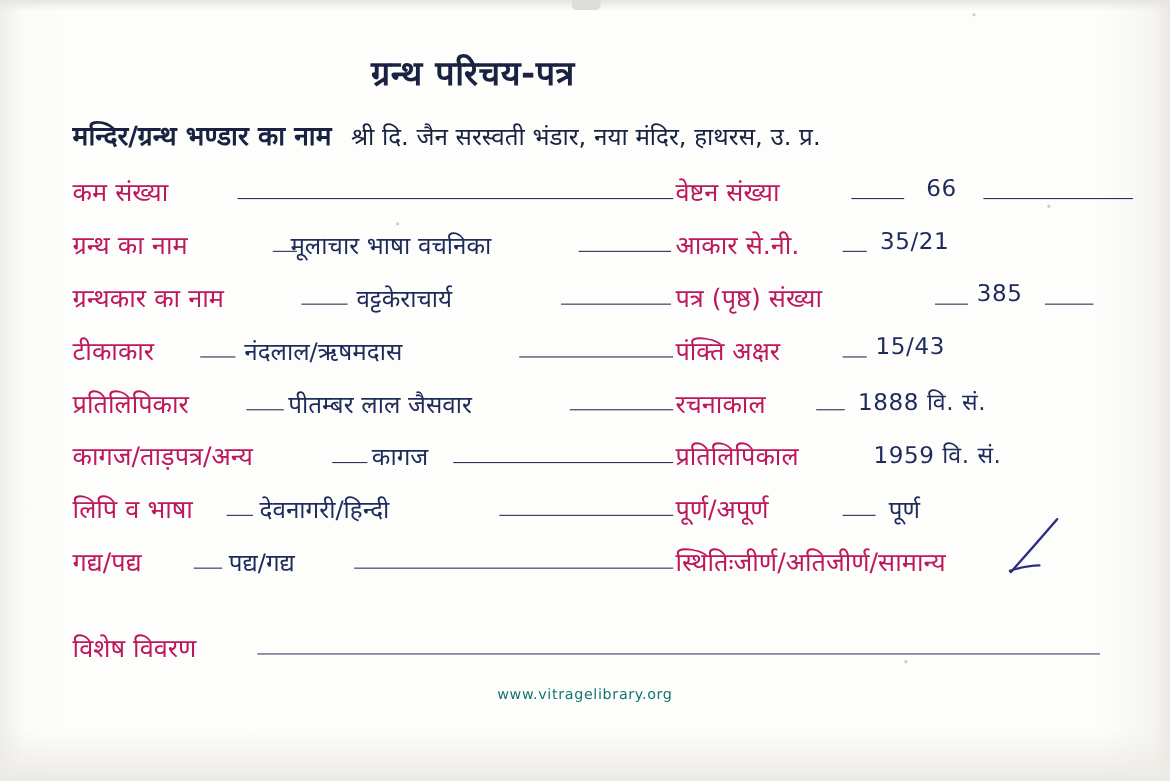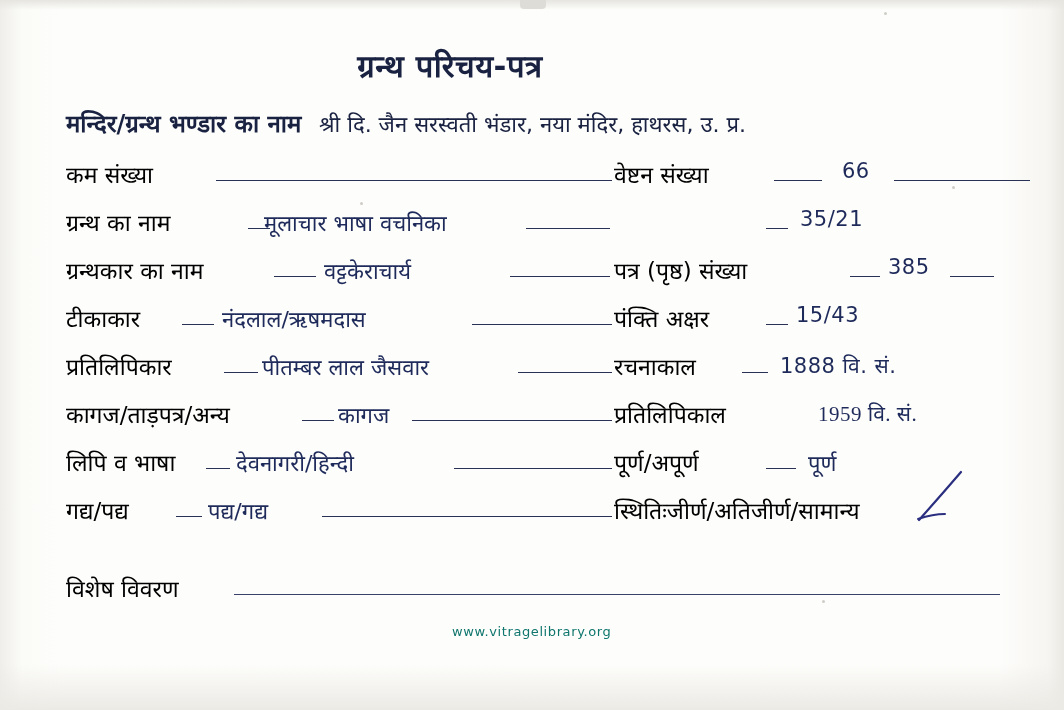--- a/index.html
+++ b/index.html
@@ -59,21 +59,20 @@
   .title {
     position: absolute;
     top: 44px;
     left: 0;
     width: 860px;
     text-align: center;
     font-size: 31px;
     font-weight: bold;
     letter-spacing: 0.5px;
     color: #1a2242;
-    margin-left: 20px;
   }
 
   .headerline {
     position: absolute;
     top: 106px;
     left: 66px;
     width: 980px;
     font-size: 24px;
     color: #1a2242;
     white-space: nowrap;
@@ -107,21 +106,21 @@
     left: 548px;
     top: 0;
     width: 420px;
     height: 40px;
   }
   .lbl {
     position: absolute;
     top: 0;
     left: 0;
     font-size: 23px;
-    color: #000000;
+    color: #be185d;
   }
   .val {
     position: absolute;
     top: 1px;
     font-size: 22px;
     color: #1e2a5a;
   }
   .val.num {
     font-size: 21px;
     letter-spacing: 0.5px;
@@ -193,20 +192,21 @@
     </div>
 
     <div class="row" style="top:206px;">
       <div class="col-left">
         <span class="lbl">ग्रन्थ का नाम</span>
         <span class="lead" style="left:182px;width:22px;"></span>
         <span class="val" style="left:198px;">मूलाचार भाषा वचनिका</span>
         <span class="lead" style="left:460px;width:84px;"></span>
       </div>
       <div class="col-right">
+        <span class="lbl">आकार से.नी.</span>
         <span class="lead" style="left:152px;width:22px;"></span>
         <span class="val num" style="left:186px;">35/21</span>
       </div>
     </div>
 
     <div class="row" style="top:254px;">
       <div class="col-left">
         <span class="lbl">ग्रन्थकार का नाम</span>
         <span class="lead" style="left:208px;width:42px;"></span>
         <span class="val" style="left:258px;">वट्टकेराचार्य</span>
@@ -250,21 +250,21 @@
 
     <div class="row" style="top:398px;">
       <div class="col-left">
         <span class="lbl">कागज/ताड़पत्र/अन्य</span>
         <span class="lead" style="left:236px;width:32px;"></span>
         <span class="val" style="left:272px;">कागज</span>
         <span class="lead" style="left:346px;width:200px;"></span>
       </div>
       <div class="col-right">
         <span class="lbl">प्रतिलिपिकाल</span>
-        <span class="val num" style="left:204px;font-family:Liberation Serif, serif;">1959 वि. सं.</span>
+        <span class="val num" style="left:180px;">1959 वि. सं.</span>
       </div>
     </div>
 
     <div class="row" style="top:446px;">
       <div class="col-left">
         <span class="lbl">लिपि व भाषा</span>
         <span class="lead" style="left:140px;width:24px;"></span>
         <span class="val" style="left:170px;text-align:right;">देवनागरी/हिन्दी</span>
         <span class="lead" style="left:388px;width:158px;"></span>
       </div>

